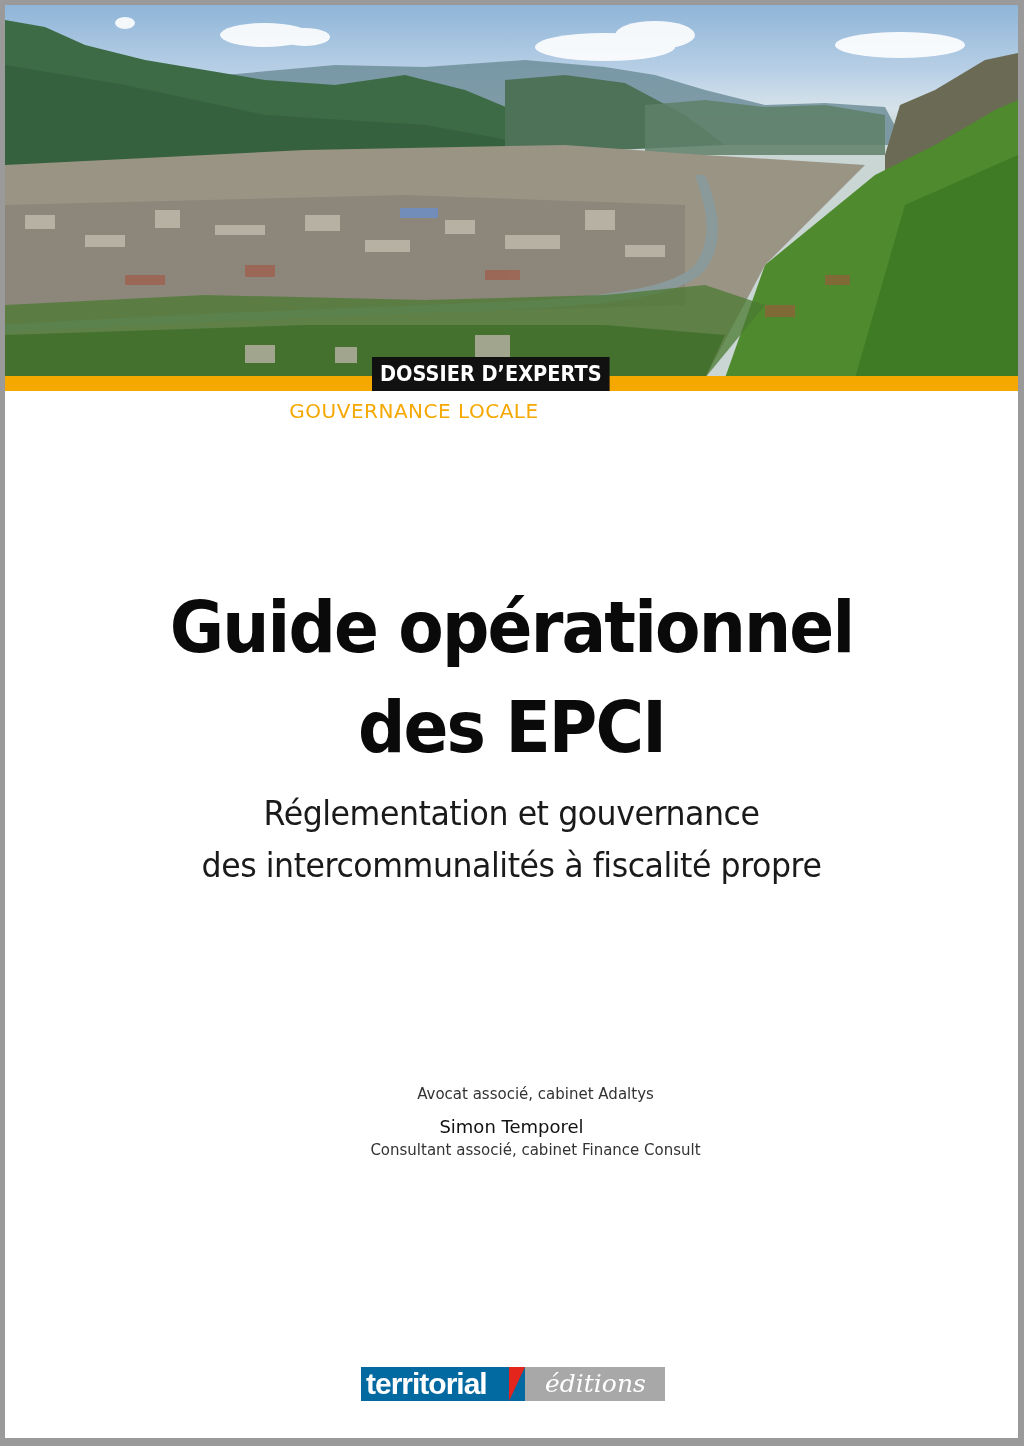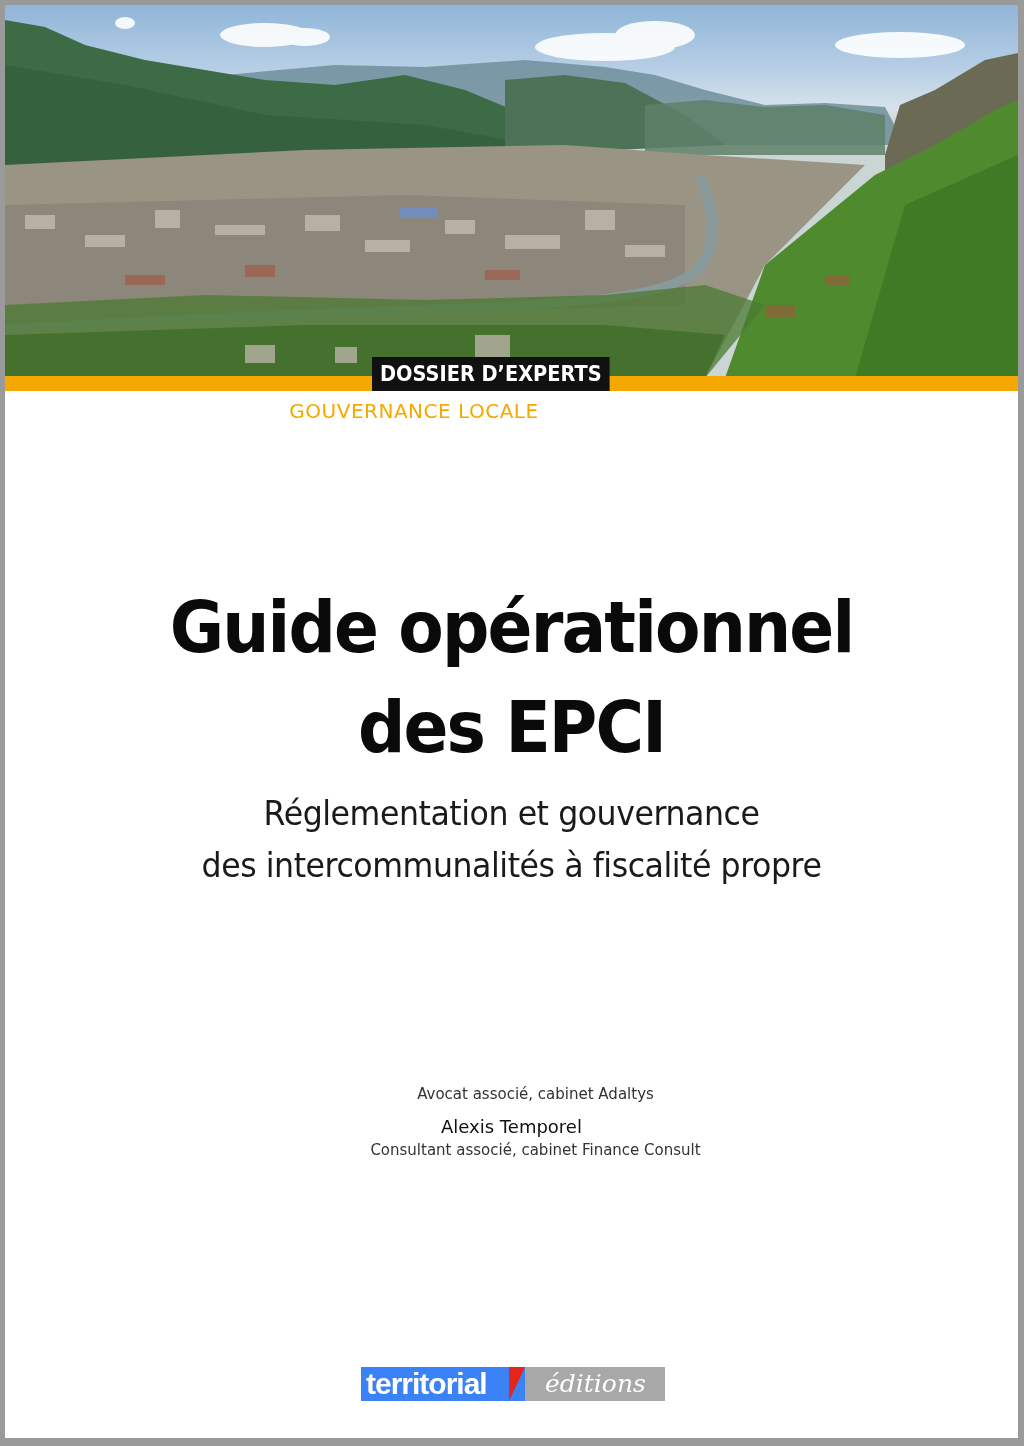--- a/index.html
+++ b/index.html
@@ -43,21 +43,21 @@
     .authors {
       position: absolute; left: 0; width: 1013px; top: 1078px; text-align: center;
       font-family: "DejaVu Sans", sans-serif; color: #111;
     }
     .author-name { font-size: 18px; line-height: 24px; }
     .author-role { font-size: 15px; line-height: 22px; color: #333; margin-bottom: 10px; padding-left: 48px; }
     .logo {
       position: absolute; left: 356px; top: 1362px; width: 304px; height: 34px;
     }
     .logo-red {
-      position: absolute; left: 0; top: 0; width: 164px; height: 34px; background: #3b82f6;
+      position: absolute; left: 0; top: 0; width: 164px; height: 34px; background: #0369a1;
       color: #fff; font-family: "Liberation Sans", sans-serif; font-weight: bold;
       font-size: 30px; line-height: 33px; padding-left: 5px; letter-spacing: -1px;
     }
     .logo-slant {
       position: absolute; left: 148px; top: 0; width: 0; height: 0;
       border-top: 34px solid #e3251b; border-right: 16px solid transparent;
     }
     .logo-gray {
       position: absolute; left: 164px; top: 0; width: 140px; height: 34px; background: #a8a8a8;
       color: #fff; font-family: "DejaVu Serif", serif; font-style: italic;
@@ -144,21 +144,21 @@
     <span>des EPCI</span>
   </h1>
 
   <div class="subtitle">
     <span>Réglementation et gouvernance</span>
     <span>des intercommunalités à fiscalité propre</span>
   </div>
 
   <div class="authors">
     <div class="author-role">Avocat associé, cabinet Adaltys</div>
-    <div class="author-name">Alexis Temporel</div>
+    <div class="author-name">Simon Temporel</div>
     <div class="author-role">Consultant associé, cabinet Finance Consult</div>
   </div>
 
   <div class="logo">
     <div class="logo-gray">
       <span style="display:inline-block;margin-left:10px;">éditions</span>
     </div>
     <div class="logo-gray-slant"></div>
     <div class="logo-red">territorial</div>
     <div class="logo-slant"></div>

